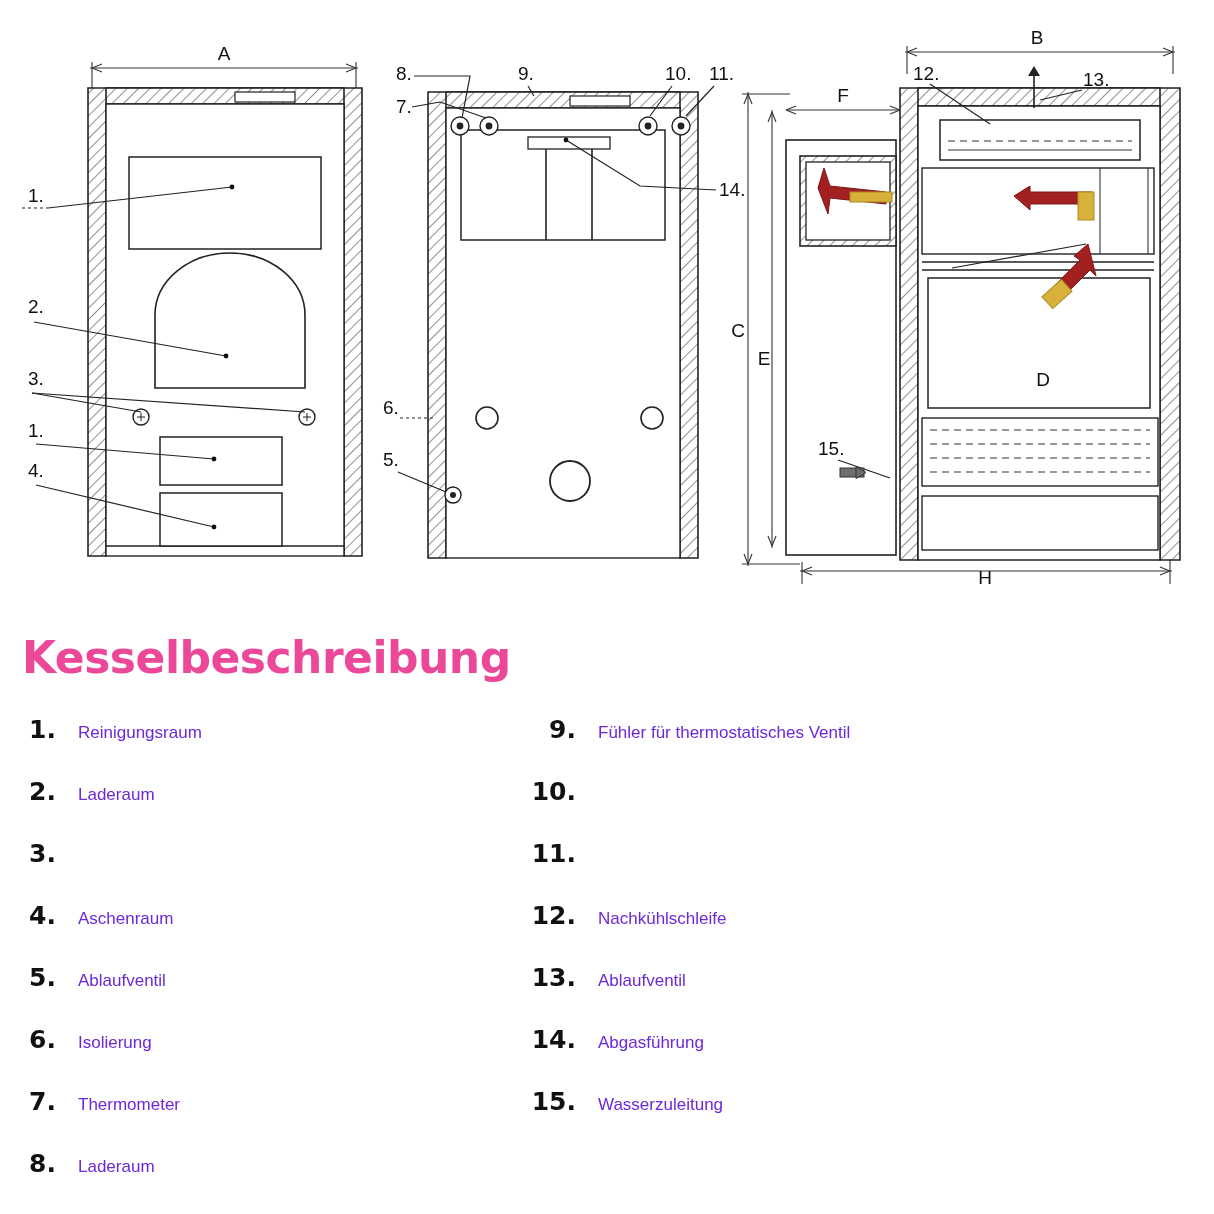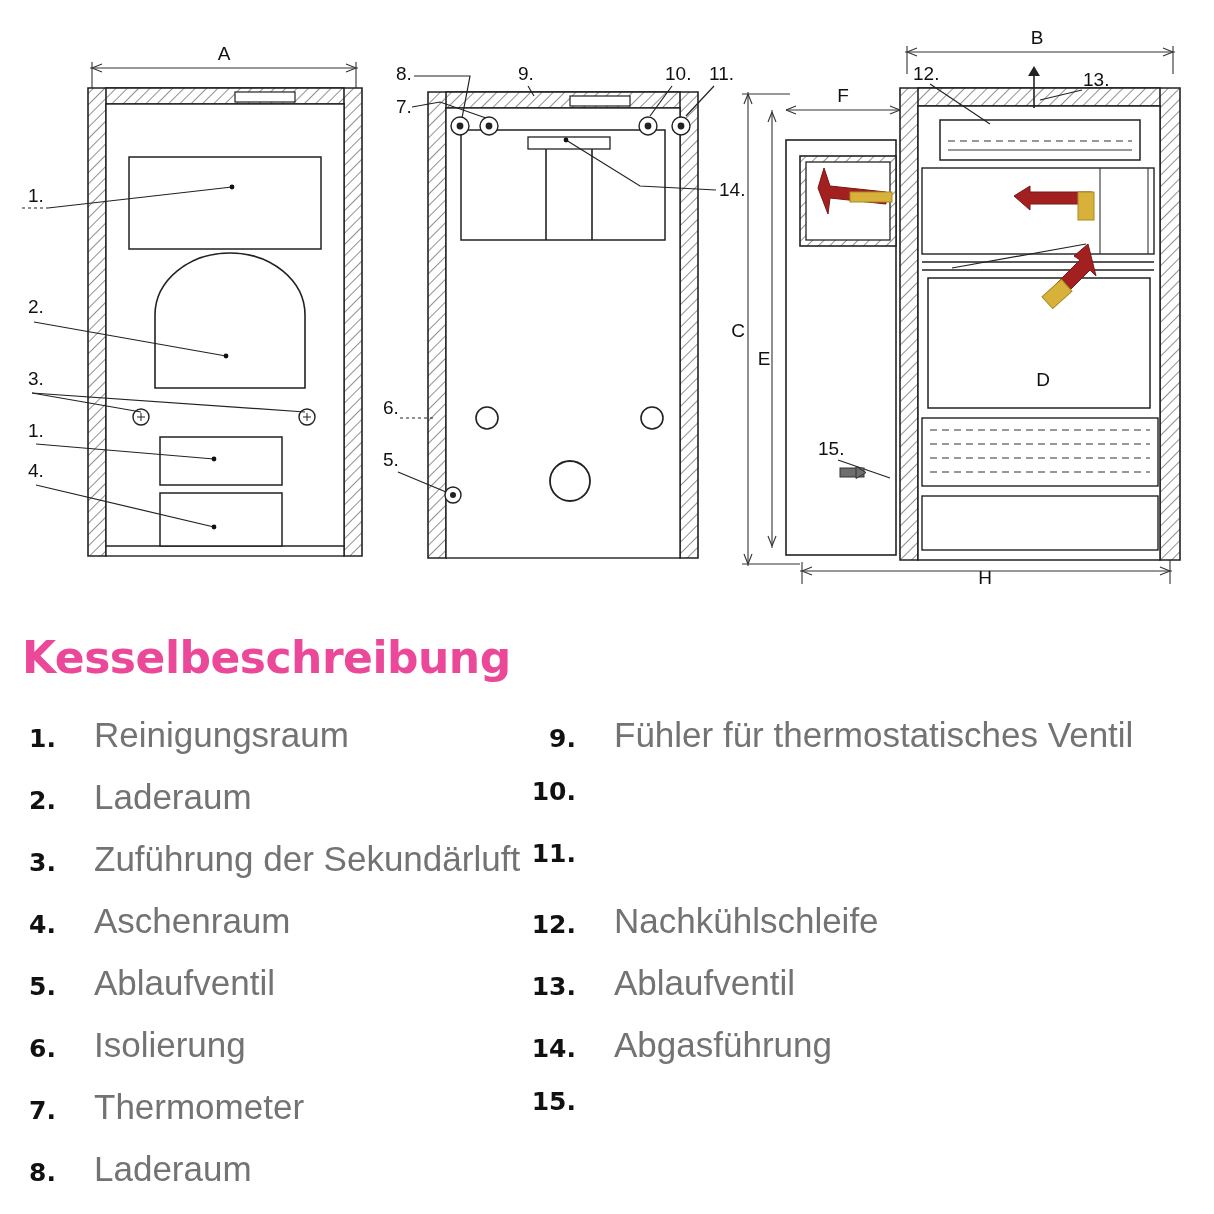--- a/index.html
+++ b/index.html
@@ -67,23 +67,23 @@
     font-weight: bold;
     font-size: 25px;
     color: #111111;
     text-align: right;
     flex: 0 0 auto;
   }
   .legend-col.left .legend-num { width: 34px; }
   .legend-col.right .legend-num { width: 56px; }
   .legend-text {
     font-family: "Liberation Sans", sans-serif;
-    font-size: 35px;
-    color: #737373;
-    margin-left: 38px;
+    font-size: 17px;
+    color: #6d28d9;
+    margin-left: 22px;
     white-space: nowrap;
   }
 
   
   .ln { stroke: #222; fill: none; stroke-width: 1.6; }
   .ln-thin { stroke: #333; fill: none; stroke-width: 1.1; }
   .ln-lead { stroke: #222; fill: none; stroke-width: 1.2; }
   .hatch-fill { fill: url(#hatch); stroke: #222; stroke-width: 1.6; }
   .lbl { font-family: "Liberation Sans", sans-serif; font-size: 19px; fill: #111; }
   .dash { stroke: #333; fill: none; stroke-width: 1.1; stroke-dasharray: 7 5; }
@@ -379,21 +379,20 @@
       <div class="legend-row">
         <span class="legend-num">1.</span>
         <span class="legend-text">Reinigungsraum</span>
       </div>
       <div class="legend-row">
         <span class="legend-num">2.</span>
         <span class="legend-text">Laderaum</span>
       </div>
       <div class="legend-row">
         <span class="legend-num">3.</span>
-        <span class="legend-text">Zuführung der Sekundärluft</span>
       </div>
       <div class="legend-row">
         <span class="legend-num">4.</span>
         <span class="legend-text">Aschenraum</span>
       </div>
       <div class="legend-row">
         <span class="legend-num">5.</span>
         <span class="legend-text">Ablaufventil</span>
       </div>
       <div class="legend-row">
@@ -428,16 +427,17 @@
       <div class="legend-row">
         <span class="legend-num">13.</span>
         <span class="legend-text">Ablaufventil</span>
       </div>
       <div class="legend-row">
         <span class="legend-num">14.</span>
         <span class="legend-text">Abgasführung</span>
       </div>
       <div class="legend-row">
         <span class="legend-num">15.</span>
+        <span class="legend-text">Wasserzuleitung</span>
       </div>
     </div>
   </div>
 </div>
 
 </body></html>

